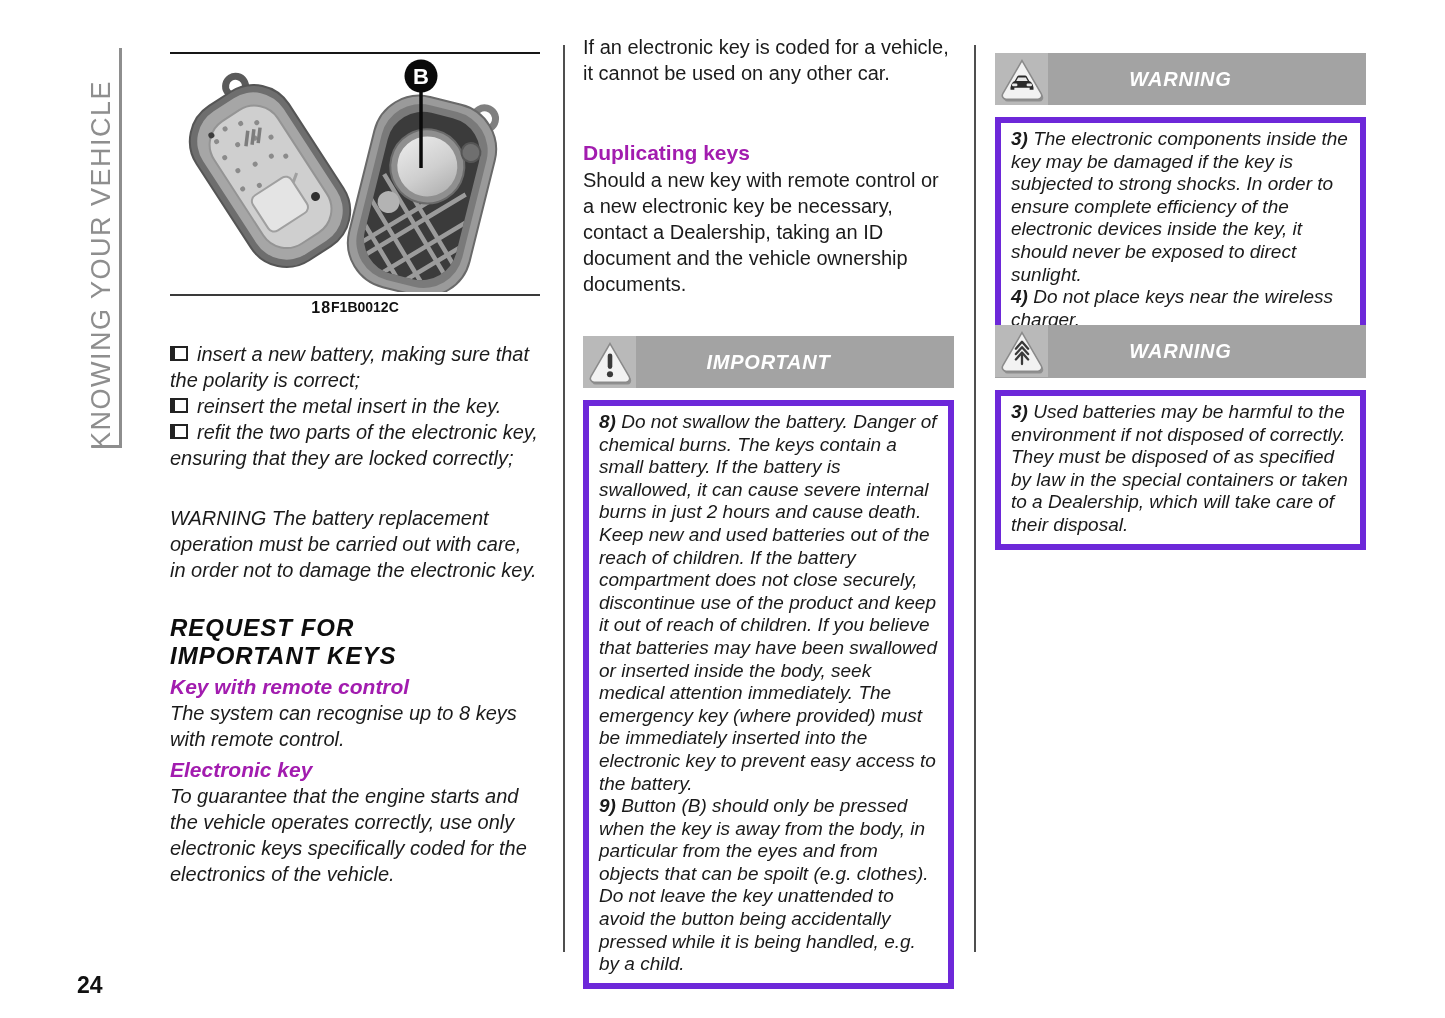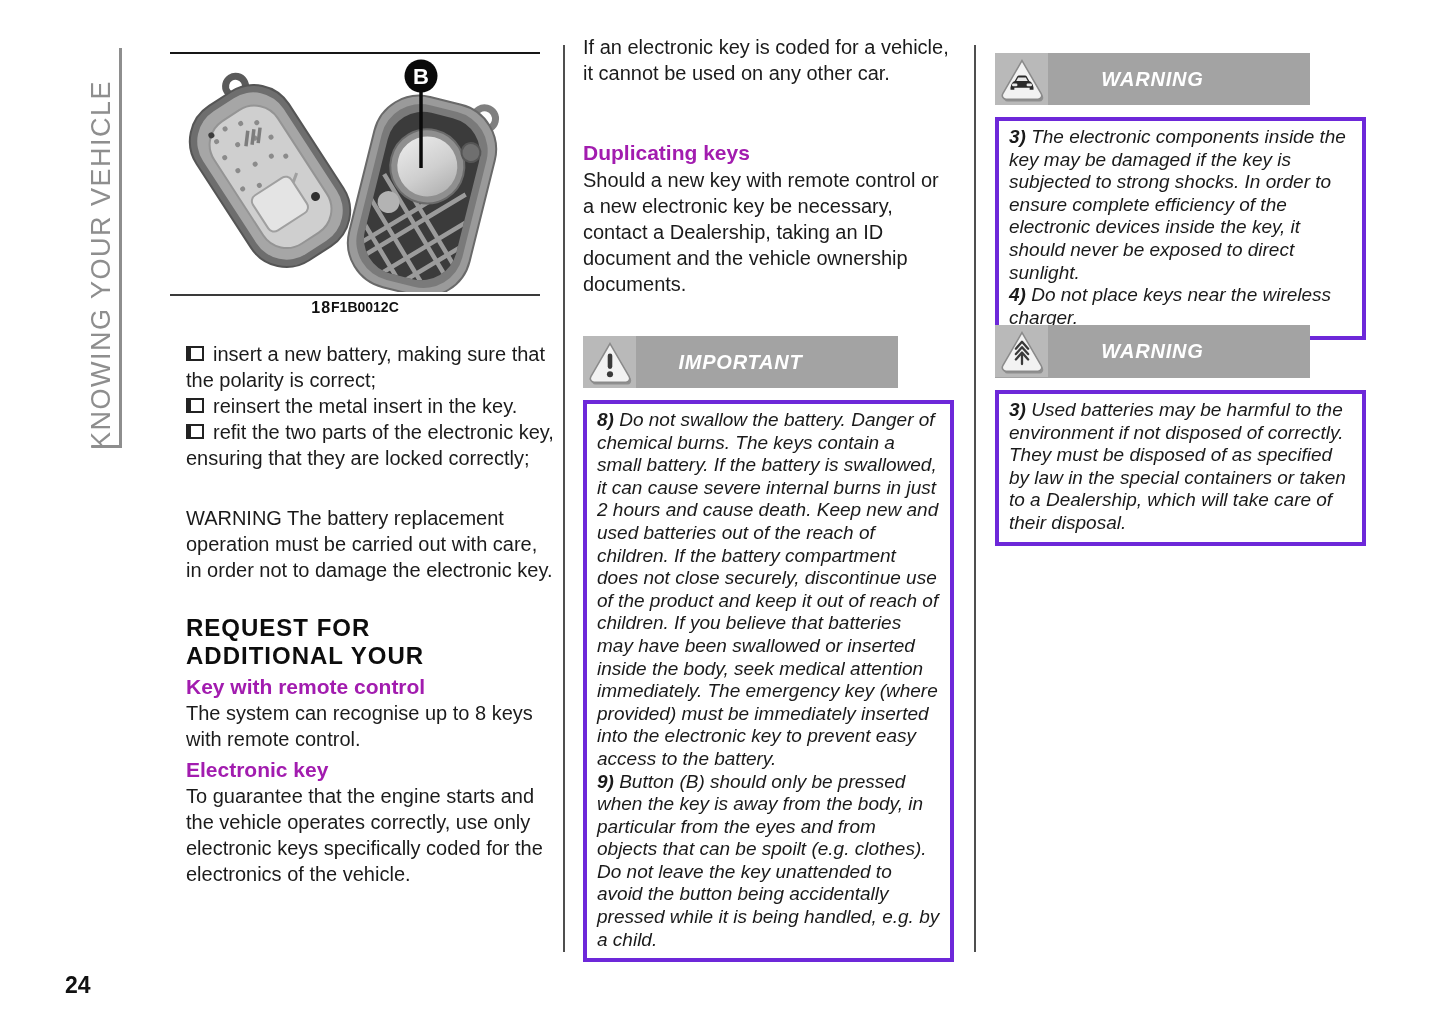--- a/index.html
+++ b/index.html
@@ -14,21 +14,21 @@
   }
   
   .sidebar-label{
     position:absolute;left:82px;top:48px;height:402px;
     writing-mode:vertical-rl;transform:rotate(180deg);
     font-size:27px;letter-spacing:1.5px;color:#8e8e8e;
     white-space:nowrap;line-height:38px;
   }
   .sidebar-rule-v{position:absolute;left:119px;top:48px;width:3px;height:399px;background:#8e8e8e;}
   .sidebar-rule-h{position:absolute;left:92px;top:445px;width:30px;height:3px;background:#8e8e8e;}
-  .page-number{position:absolute;left:65px;top:972px;font-size:23px;font-weight:bold;color:#111;}
+  .page-number{position:absolute;left:77px;top:972px;font-size:23px;font-weight:bold;color:#111;}
 
   
   .divider{position:absolute;top:45px;width:2px;height:907px;background:#4f4f4f;}
   .divider.d1{left:563px;}
   .divider.d2{left:974px;}
 
   
   .fig-rule-top{position:absolute;left:170px;top:52px;width:370px;height:2px;background:#161616;}
   .fig-rule-bottom{position:absolute;left:170px;top:294px;width:370px;height:2px;background:#3a3a3a;}
   .fig-art{position:absolute;left:170px;top:56px;width:370px;height:236px;}
@@ -39,59 +39,59 @@
   }
   .fig-caption .fig-num{font-size:16px;letter-spacing:1px;}
   .fig-caption .fig-code{font-size:14px;}
 
   
   .body-text{font-size:20px;line-height:26px;color:#1b1b1b;}
   .subhead{font-size:21px;line-height:27px;font-weight:bold;color:#a21caf;}
   p{margin:0;}
 
   
-  .col-left{position:absolute;left:186px;top:341px;width:372px;}
+  .col-left{position:absolute;left:170px;top:341px;width:372px;font-style:italic;}
   .bullet{
     display:inline-block;width:11px;height:11px;
     border:2px solid #222;border-left-width:5px;
     margin-right:9px;vertical-align:baseline;
   }
   .warning-para{margin-top:34px;}
   .section-heading{
     margin-top:31px;width:335px;
     font-size:24px;line-height:28px;font-weight:bold;
     letter-spacing:1px;color:#0d0d0d;
   }
   .sub1-head{margin-top:3px;}
   .sub2-head{margin-top:4px;}
 
   
   .mid-intro{position:absolute;left:583px;top:34px;width:372px;}
   .mid-dup-head{position:absolute;left:583px;top:139px;width:372px;}
   .mid-dup-text{position:absolute;left:583px;top:167px;width:372px;}
 
   .banner{
-    position:absolute;width:315px;height:52px;background:#a3a3a3;
+    position:absolute;width:371px;height:52px;background:#a3a3a3;
   }
   .banner .icon-tile{
     position:absolute;left:0;top:0;width:53px;height:52px;background:#b9b9b9;
     display:flex;align-items:center;justify-content:center;
   }
   .banner .banner-title{
     position:absolute;left:0;top:0;width:100%;height:100%;
     display:flex;align-items:center;justify-content:center;
     color:#ffffff;font-size:20px;font-weight:bold;font-style:italic;letter-spacing:0.8px;
   }
   .banner.important-bar{left:583px;top:336px;}
   .banner.warning-bar-1{left:995px;top:53px;}
   .banner.warning-bar-2{left:995px;top:325px;height:53px;}
 
   .note-box{
     position:absolute;width:371px;box-sizing:border-box;
-    border:4px solid #6d28d9;background:#fff;
+    border:6px solid #6d28d9;background:#fff;
     padding:5px 10px 7px 10px;
     font-style:italic;font-size:19px;line-height:22.6px;color:#1a1a1a;
   }
   .note-box b{font-weight:bold;}
   .note-box.important-box{left:583px;top:400px;min-height:497px;}
   .note-box.warning-box-1{left:995px;top:117px;min-height:188px;}
   .note-box.warning-box-2{left:995px;top:390px;min-height:143px;}
 
   .sign-icon{display:block;}
 </style>
@@ -176,21 +176,21 @@
   <div class="fig-caption">
     <span class="fig-num">18</span>
     <span class="fig-code">F1B0012C</span>
   </div>
 
   <div class="col-left body-text">
     <p><span class="bullet"></span><span>insert a new battery, making sure that the polarity is correct;</span></p>
     <p><span class="bullet"></span><span>reinsert the metal insert in the key.</span></p>
     <p><span class="bullet"></span><span>refit the two parts of the electronic key, ensuring that they are locked correctly;</span></p>
     <p class="warning-para">WARNING The battery replacement operation must be carried out with care, in order not to damage the electronic key.</p>
-    <div class="section-heading">REQUEST FOR ADDITIONAL YOUR</div>
+    <div class="section-heading">REQUEST FOR IMPORTANT KEYS</div>
     <div class="subhead sub1-head">Key with remote control</div>
     <p>The system can recognise up to 8 keys with remote control.</p>
     <div class="subhead sub2-head">Electronic key</div>
     <p>To guarantee that the engine starts and the vehicle operates correctly, use only electronic keys specifically coded for the electronics of the vehicle.</p>
   </div>
 
   <p class="mid-intro body-text">If an electronic key is coded for a vehicle, it cannot be used on any other car.</p>
   <div class="mid-dup-head subhead">Duplicating keys</div>
   <p class="mid-dup-text body-text">Should a new key with remote control or a new electronic key be necessary, contact a Dealership, taking an ID document and the vehicle ownership documents.</p>
 

